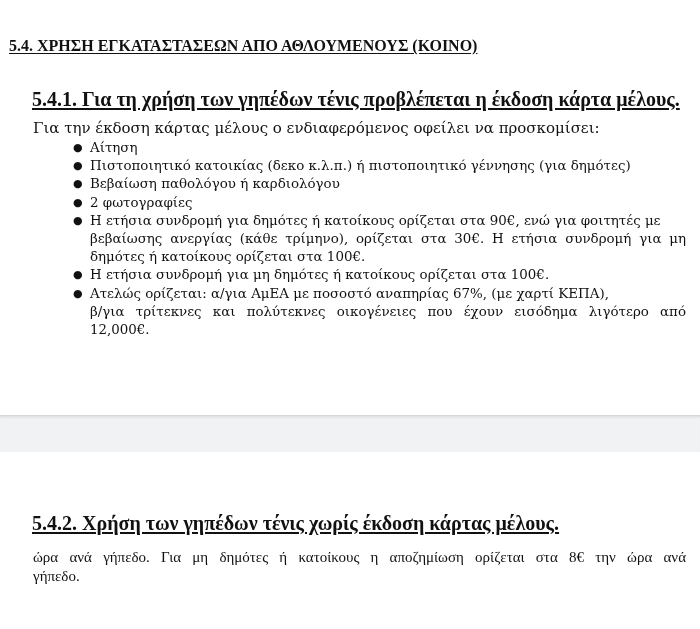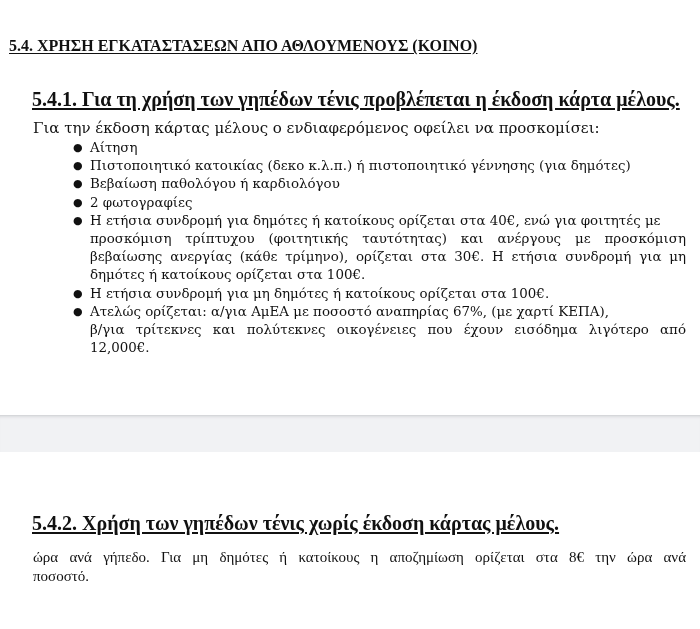--- a/index.html
+++ b/index.html
@@ -135,22 +135,21 @@
     <li>
       <span class="bullet">●</span>
       <span class="line">Βεβαίωση παθολόγου ή καρδιολόγου</span>
     </li>
     <li>
       <span class="bullet">●</span>
       <span class="line">2 φωτογραφίες</span>
     </li>
     <li>
       <span class="bullet">●</span>
-      <span class="line">Η ετήσια συνδρομή για δημότες ή κατοίκους ορίζεται στα 40€, ενώ για φοιτητές με</span>
-      <span class="line justify">προσκόμιση τρίπτυχου (φοιτητικής ταυτότητας) και ανέργους με προσκόμιση</span>
+      <span class="line">Η ετήσια συνδρομή για δημότες ή κατοίκους ορίζεται στα 90€, ενώ για φοιτητές με</span>
       <span class="line justify">βεβαίωσης ανεργίας (κάθε τρίμηνο), ορίζεται στα 30€. Η ετήσια συνδρομή για μη</span>
       <span class="line">δημότες ή κατοίκους ορίζεται στα 100€.</span>
     </li>
     <li>
       <span class="bullet">●</span>
       <span class="line">Η ετήσια συνδρομή για μη δημότες ή κατοίκους  ορίζεται στα 100€.</span>
     </li>
     <li>
       <span class="bullet">●</span>
       <span class="line">Ατελώς ορίζεται: α/για ΑμΕΑ με ποσοστό αναπηρίας 67%, (με χαρτί ΚΕΠΑ),</span>
@@ -159,15 +158,15 @@
     </li>
   </ul>
 </div>
 
 <div id="page-gap"></div>
 
 <div class="page" id="page-2">
   <h2 class="h-sub" id="sub-2">5.4.2. Χρήση των γηπέδων τένις χωρίς έκδοση κάρτας μέλους.</h2>
   <div class="para">
     <span class="line justify">ώρα ανά γήπεδο. Για μη δημότες ή κατοίκους η αποζημίωση ορίζεται στα 8€ την ώρα ανά</span>
-    <span class="line">ποσοστό.</span>
+    <span class="line">γήπεδο.</span>
   </div>
 </div>
 
 </body></html>

